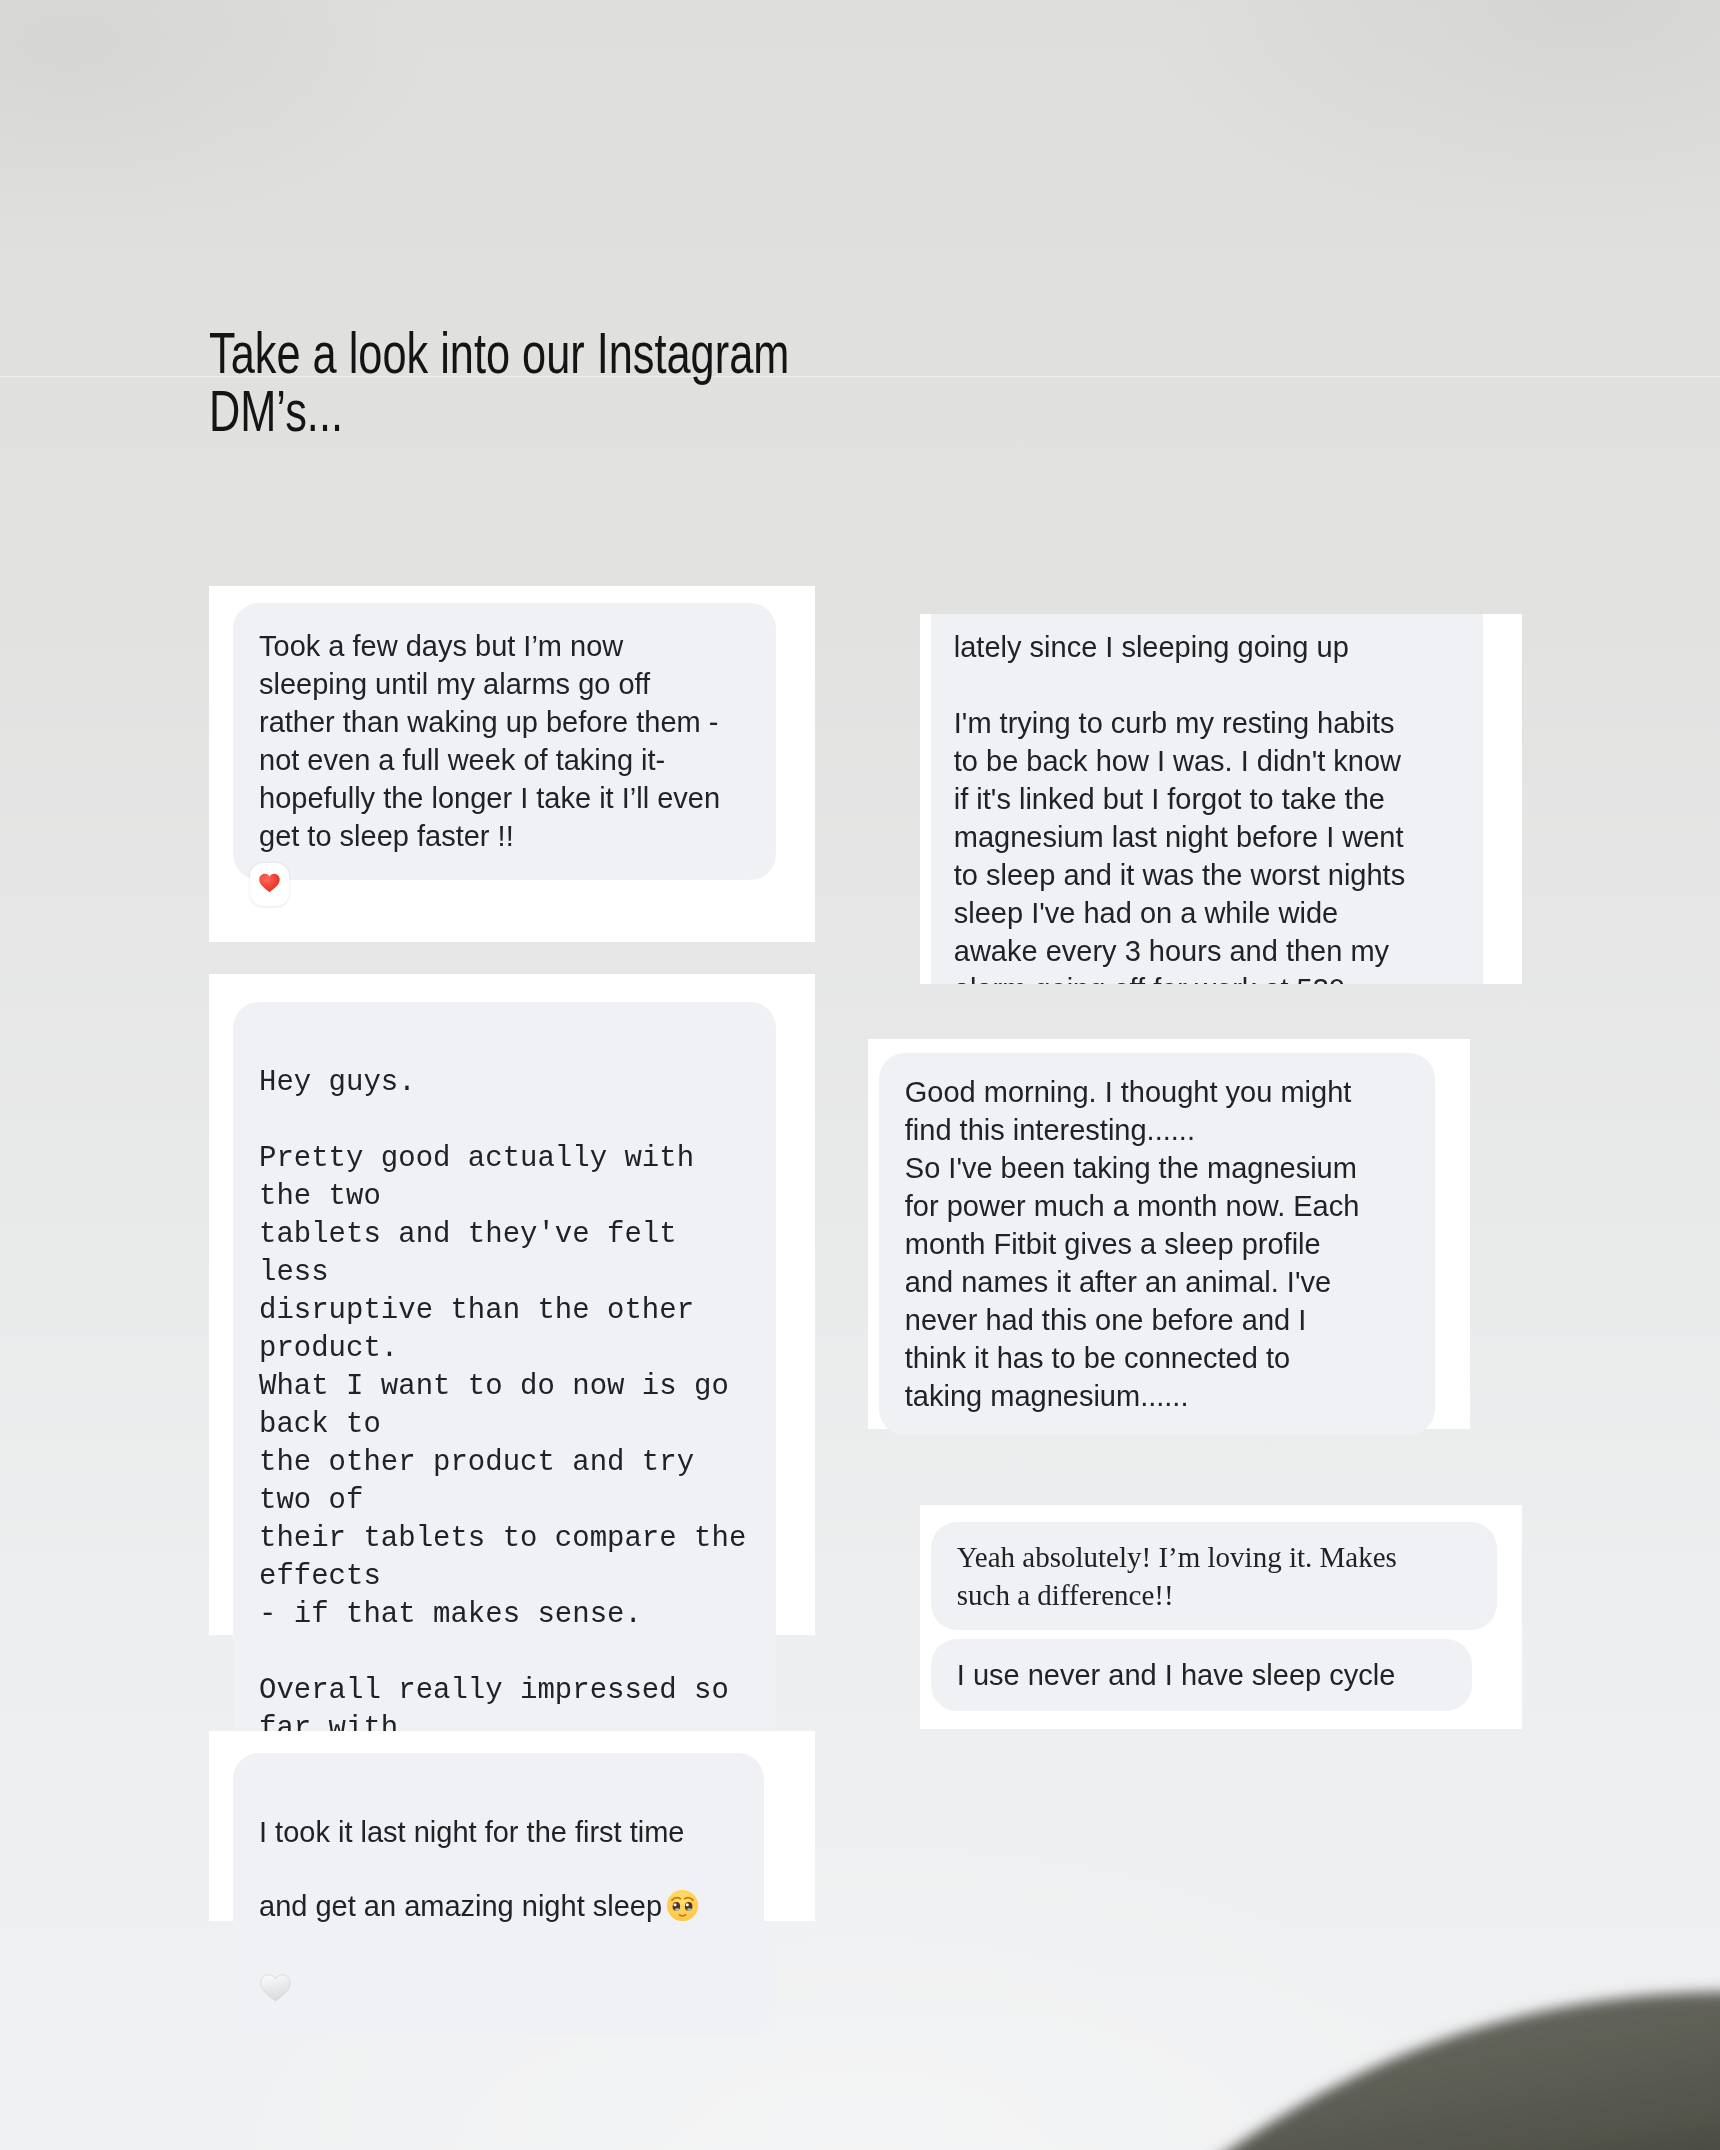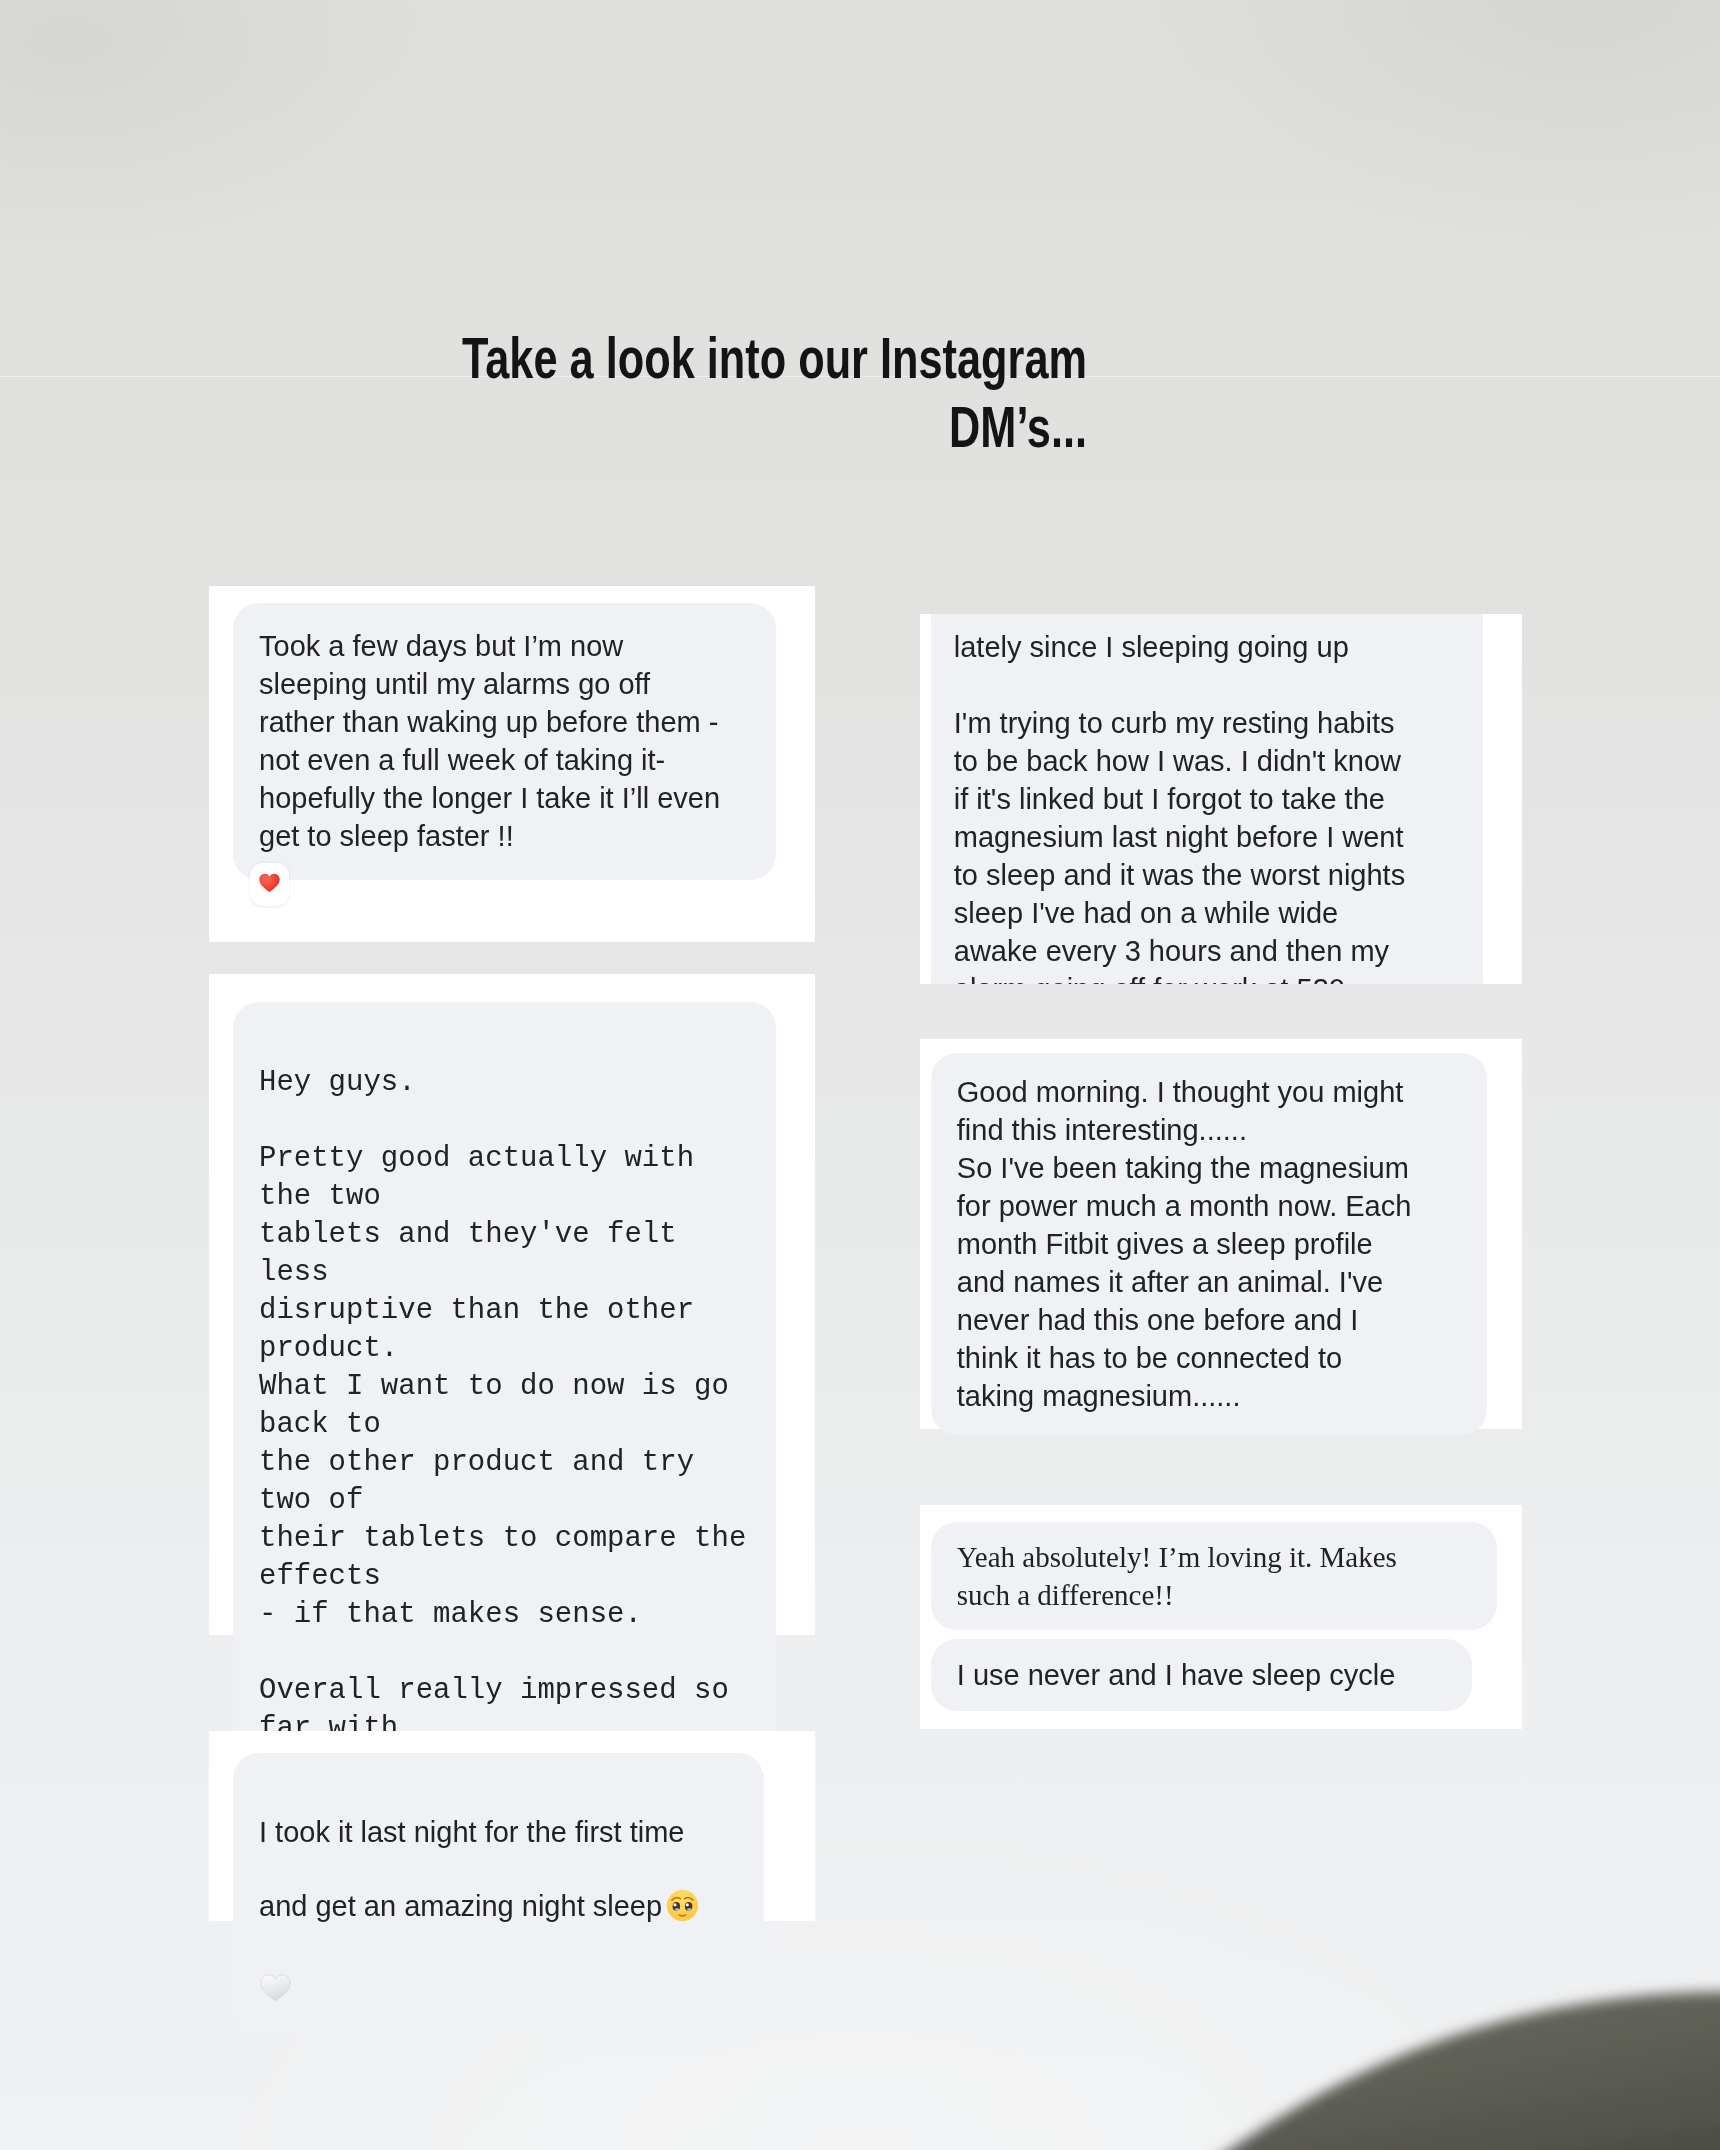--- a/index.html
+++ b/index.html
@@ -10,30 +10,30 @@
   }
   .vignette{position:absolute;inset:0;pointer-events:none;
     background:
       radial-gradient(ellipse 645px 358px at 92% 0%, rgba(0,0,0,0.045), transparent 70%),
       radial-gradient(ellipse 574px 323px at 4% 2%, rgba(0,0,0,0.04), transparent 65%),
       radial-gradient(ellipse 1004px 502px at 50% 100%, rgba(255,255,255,0.25), transparent 70%);
   }
   .seam{position:absolute;left:0;top:376px;width:100%;height:1.4px;background:rgba(255,255,255,0.45);}
   .page-title{
     position:absolute;left:209px;top:324px;width:1075px;
-    font-size:57px;line-height:69px;font-weight:700;color:#141414;
-    white-space:pre-line;letter-spacing:0px;text-align:right;
+    font-size:57px;line-height:58px;font-weight:400;color:#141414;
+    white-space:pre-line;letter-spacing:0px;
   }
   .title-squeeze{display:inline-block;transform:scaleX(0.76);transform-origin:left top;}
   .card{position:absolute;background:#ffffff;}
   .card-l1{left:209px;top:586px;width:606px;height:356px;}
   .card-l2{left:209px;top:974px;width:606px;height:661px;}
   .card-l3{left:209px;top:1688px;width:606px;height:190px;margin-top:43px;}
   .card-r1{left:920px;top:614px;width:602px;height:370px;overflow:hidden;}
-  .card-r2{left:920px;top:1039px;width:602px;height:390px;}
+  .card-r2{left:868px;top:1039px;width:602px;height:390px;}
   .card-r3{left:920px;top:1505px;width:602px;height:224px;}
   .bubble{
     background:#f0f1f4;border-radius:26px;color:#202225;
     font-size:29px;line-height:38px;white-space:pre-line;
     box-sizing:border-box;
   }
   .b-l1{margin:17px 0 0 24px;width:543px;padding:24.4px 26px;}
   .b-l2{margin:28px 0 0 24px;width:543px;padding:24.4px 26px 21.5px 26px;font-family:Liberation Mono, monospace;}
   .b-l3{margin:22px 0 0 24px;width:531px;padding:21.5px 26px;}
   .b-r1{position:absolute;left:10.8px;top:-24.4px;width:552px;padding:0 23px;border-radius:26px;}

